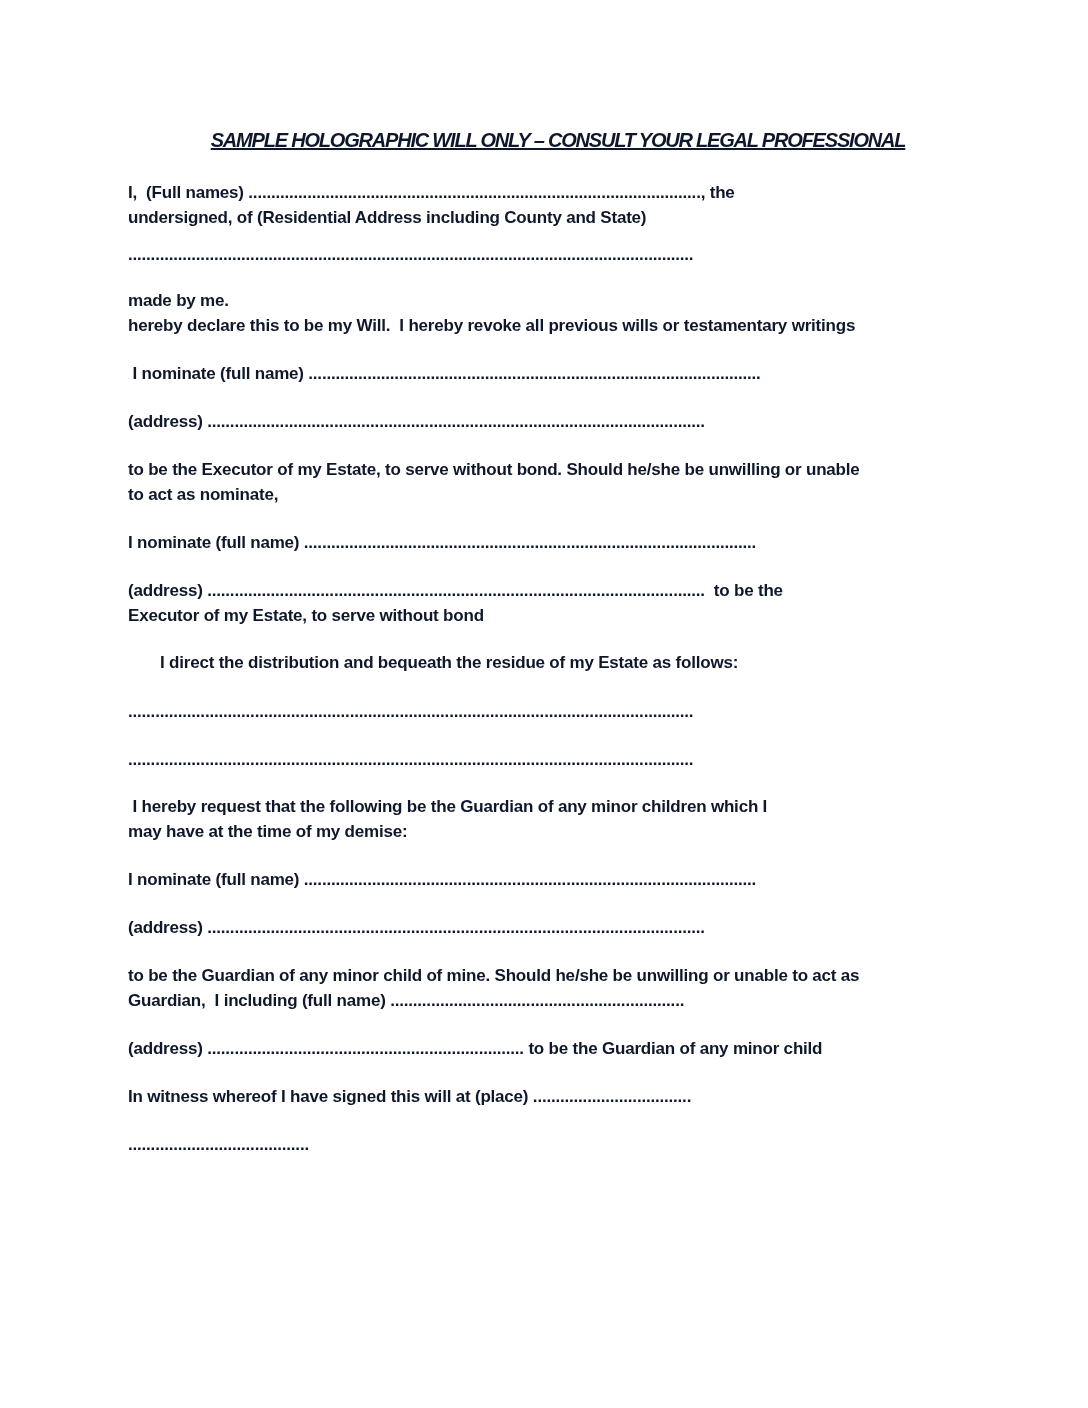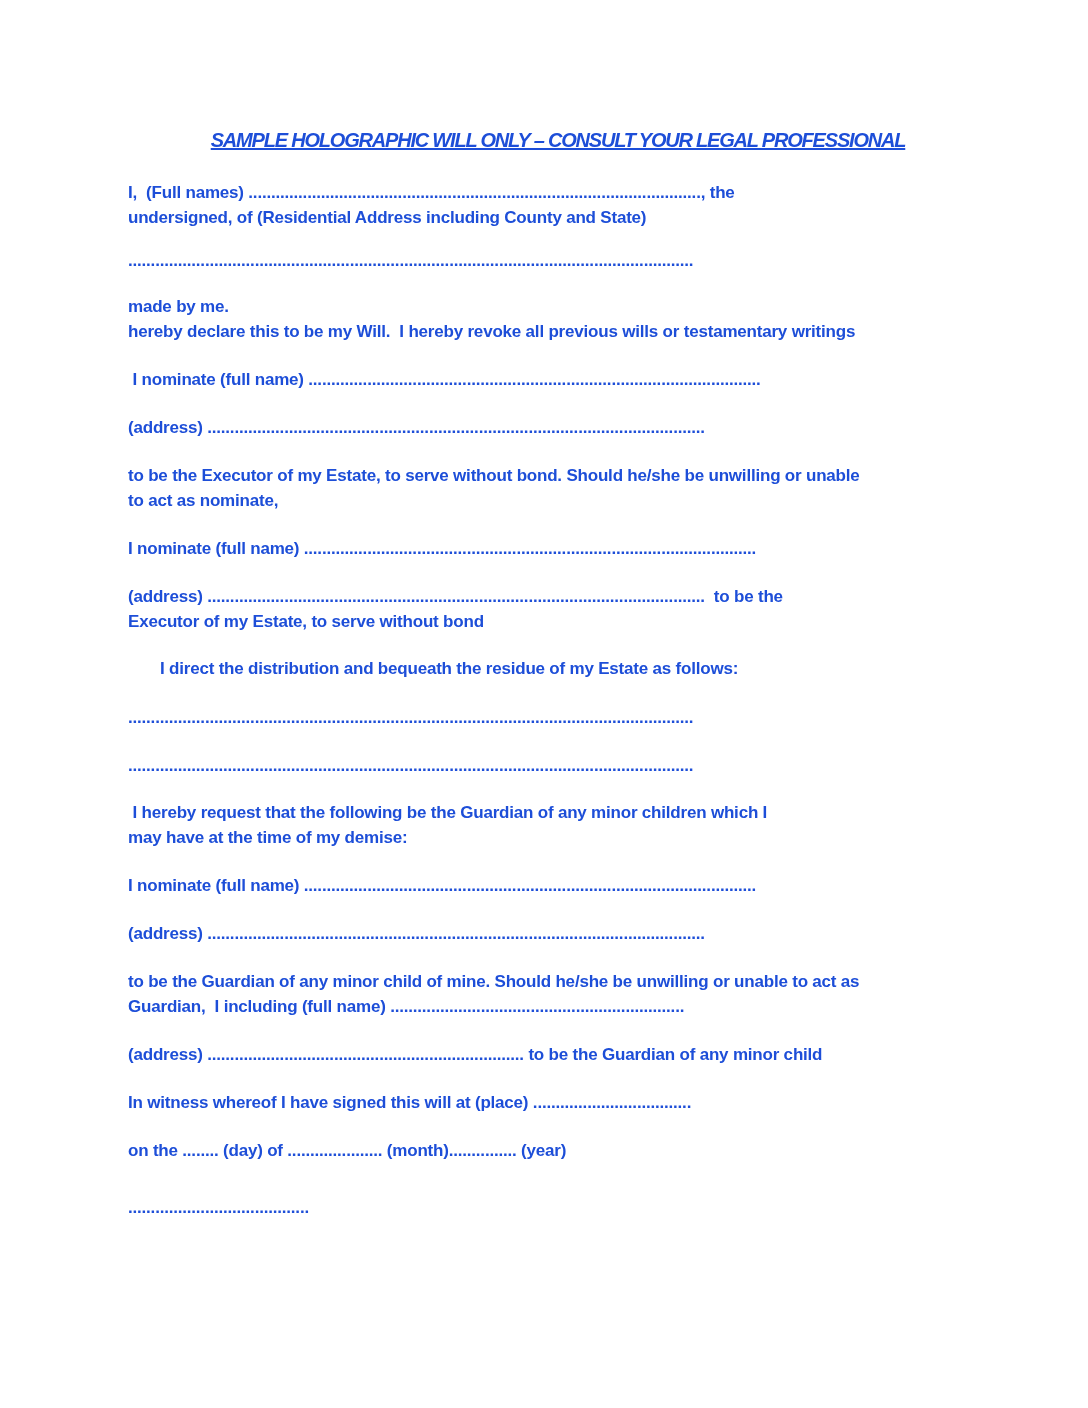--- a/index.html
+++ b/index.html
@@ -7,39 +7,39 @@
     padding: 0;
     background: #ffffff;
   }
   .page {
     position: relative;
     width: 1088px;
     height: 1408px;
     box-sizing: border-box;
     padding: 126px 100px 0 128px;
     background: #ffffff;
-    color: #1d4ed8;
+    color: #0f172a;
     font-family: "Liberation Sans", sans-serif;
     font-weight: bold;
     font-size: 17px;
     overflow: hidden;
   }
   .doc-title {
     font-size: 20px;
     font-style: italic;
     font-weight: bold;
     text-decoration: underline;
     text-align: center;
     letter-spacing: -1.2px;
     line-height: 28px;
     white-space: pre;
     margin-bottom: 26px;
   }
   .para { margin-bottom: 23px; }
-  .para.mb26 { margin-bottom: 18px; }
+  .para.mb26 { margin-bottom: 12px; }
   .para.mb21 { margin-bottom: 21px; }
   .para.mb22 { margin-bottom: 22px; }
   .para.mb24 { margin-bottom: 24px; margin-left: 32px; }
   .para.mb32 { margin-bottom: 32px; }
   .line {
     white-space: pre;
     line-height: 25px;
     height: 25px;
     letter-spacing: -0.2px;
   }
@@ -118,21 +118,18 @@
   </div>
 
   <div class="para">
     <div class="line">(address) ...................................................................... to be the Guardian of any minor child</div>
   </div>
 
   <div class="para">
     <div class="line">In witness whereof I have signed this will at (place) ...................................</div>
   </div>
 
-  <div class="para mb32">
-    <div class="line">on the ........ (day) of ..................... (month)............... (year)</div>
-  </div>
 
   <div class="para">
     <div class="line">........................................</div>
   </div>
 
 </div>
 
 </body></html>

